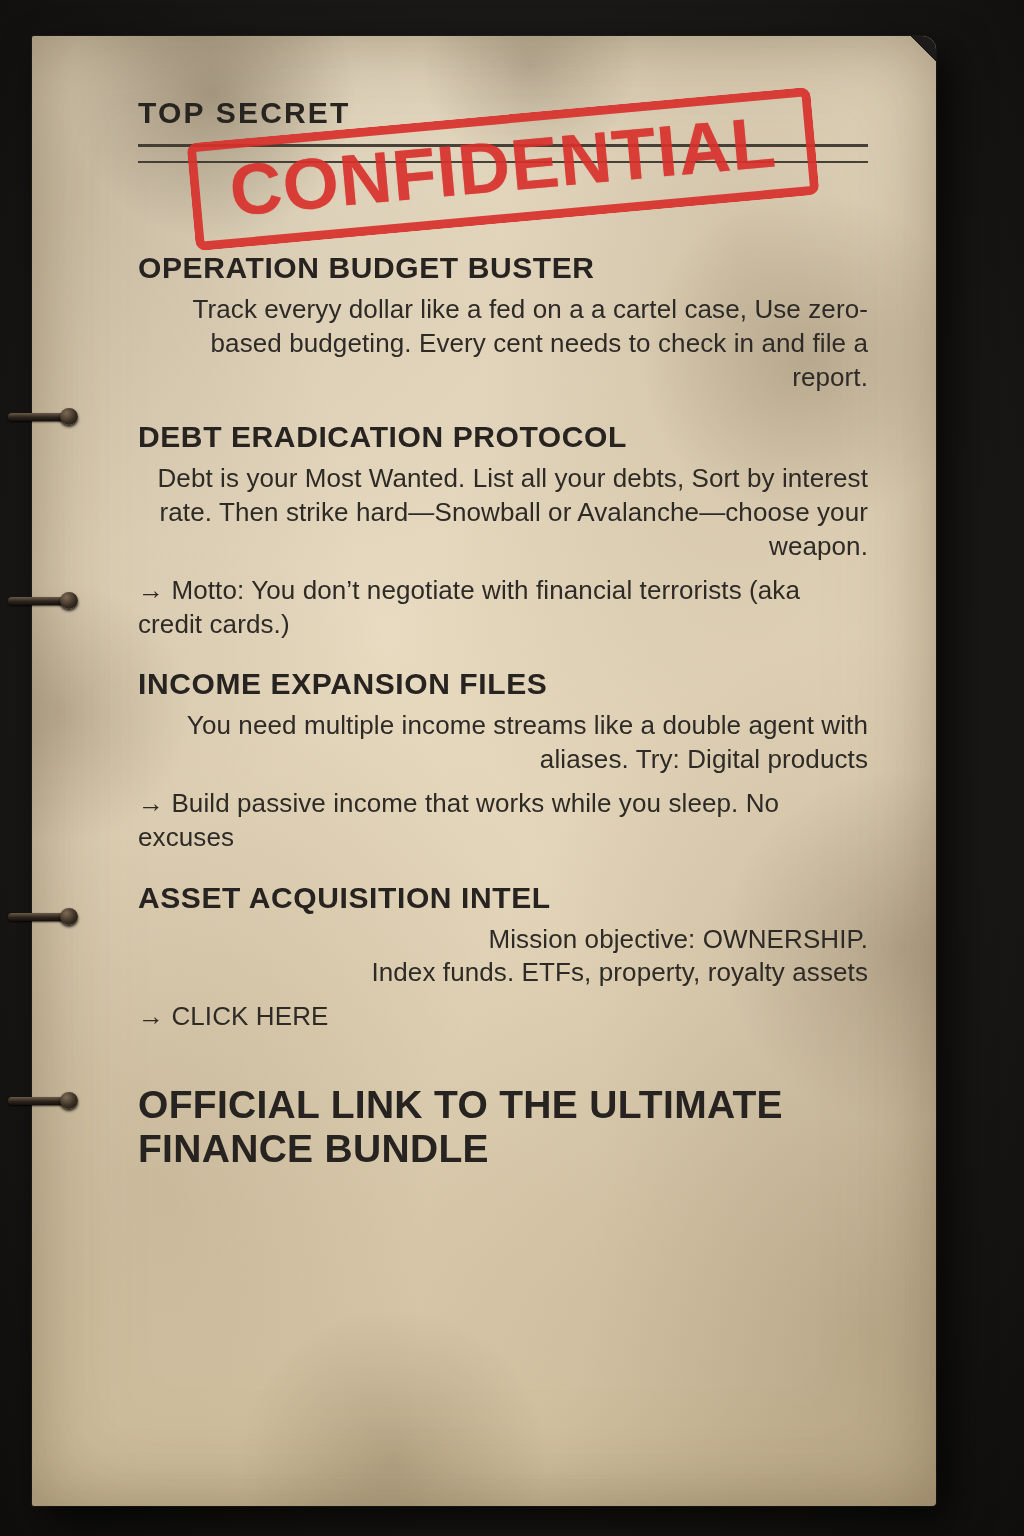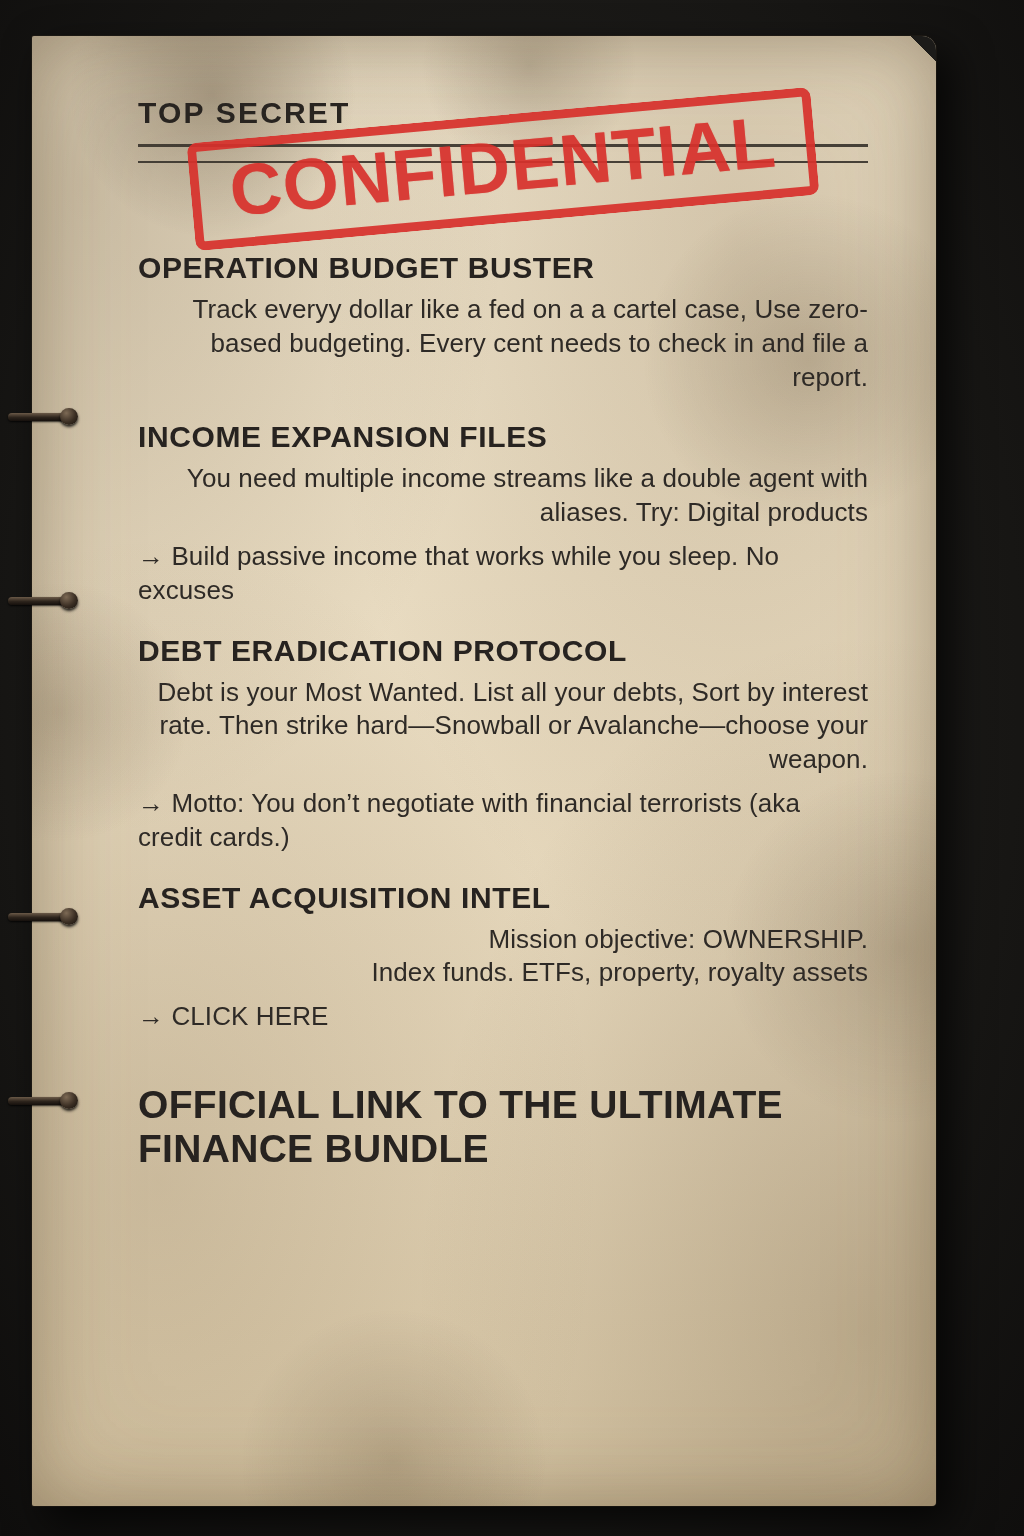--- a/index.html
+++ b/index.html
@@ -252,29 +252,29 @@
       <div class="stamp-area">
         <div class="stamp">CONFIDENTIAL</div>
       </div>
 
       <div class="section">
         <div class="sec-head">OPERATION BUDGET BUSTER</div>
         <div class="sec-body">Track everyy dollar like a fed on a a cartel case, Use zero-based budgeting. Every cent needs to check in and file a report.</div>
       </div>
 
       <div class="section">
+        <div class="sec-head">DEBT ERADICATION PROTOCOL</div>
+        <div class="sec-body">Debt is your Most Wanted. List all your debts, Sort by interest rate. Then strike hard—Snowball or Avalanche—choose your weapon.</div>
+        <div class="sec-note">→ Motto: You don’t negotiate with financial terrorists (aka credit cards.)</div>
+      </div>
+
+      <div class="section">
         <div class="sec-head">INCOME EXPANSION FILES</div>
         <div class="sec-body">You need multiple income streams  like a double agent with aliases. Try: Digital products</div>
         <div class="sec-note">→ Build passive income that works while you sleep. No excuses</div>
-      </div>
-
-      <div class="section">
-        <div class="sec-head">DEBT ERADICATION PROTOCOL</div>
-        <div class="sec-body">Debt is your Most Wanted. List all your debts, Sort by interest rate. Then strike hard—Snowball or Avalanche—choose your weapon.</div>
-        <div class="sec-note">→ Motto: You don’t negotiate with financial terrorists (aka credit cards.)</div>
       </div>
 
       <div class="section">
         <div class="sec-head">ASSET ACQUISITION INTEL</div>
         <div class="sec-body" style="white-space: pre-line;">Mission objective: OWNERSHIP.
 Index funds. ETFs, property, royalty assets</div>
         <div class="sec-note">→ CLICK HERE</div>
       </div>
 
       <div class="footer-link">OFFICIAL LINK TO THE ULTIMATE FINANCE BUNDLE</div>

